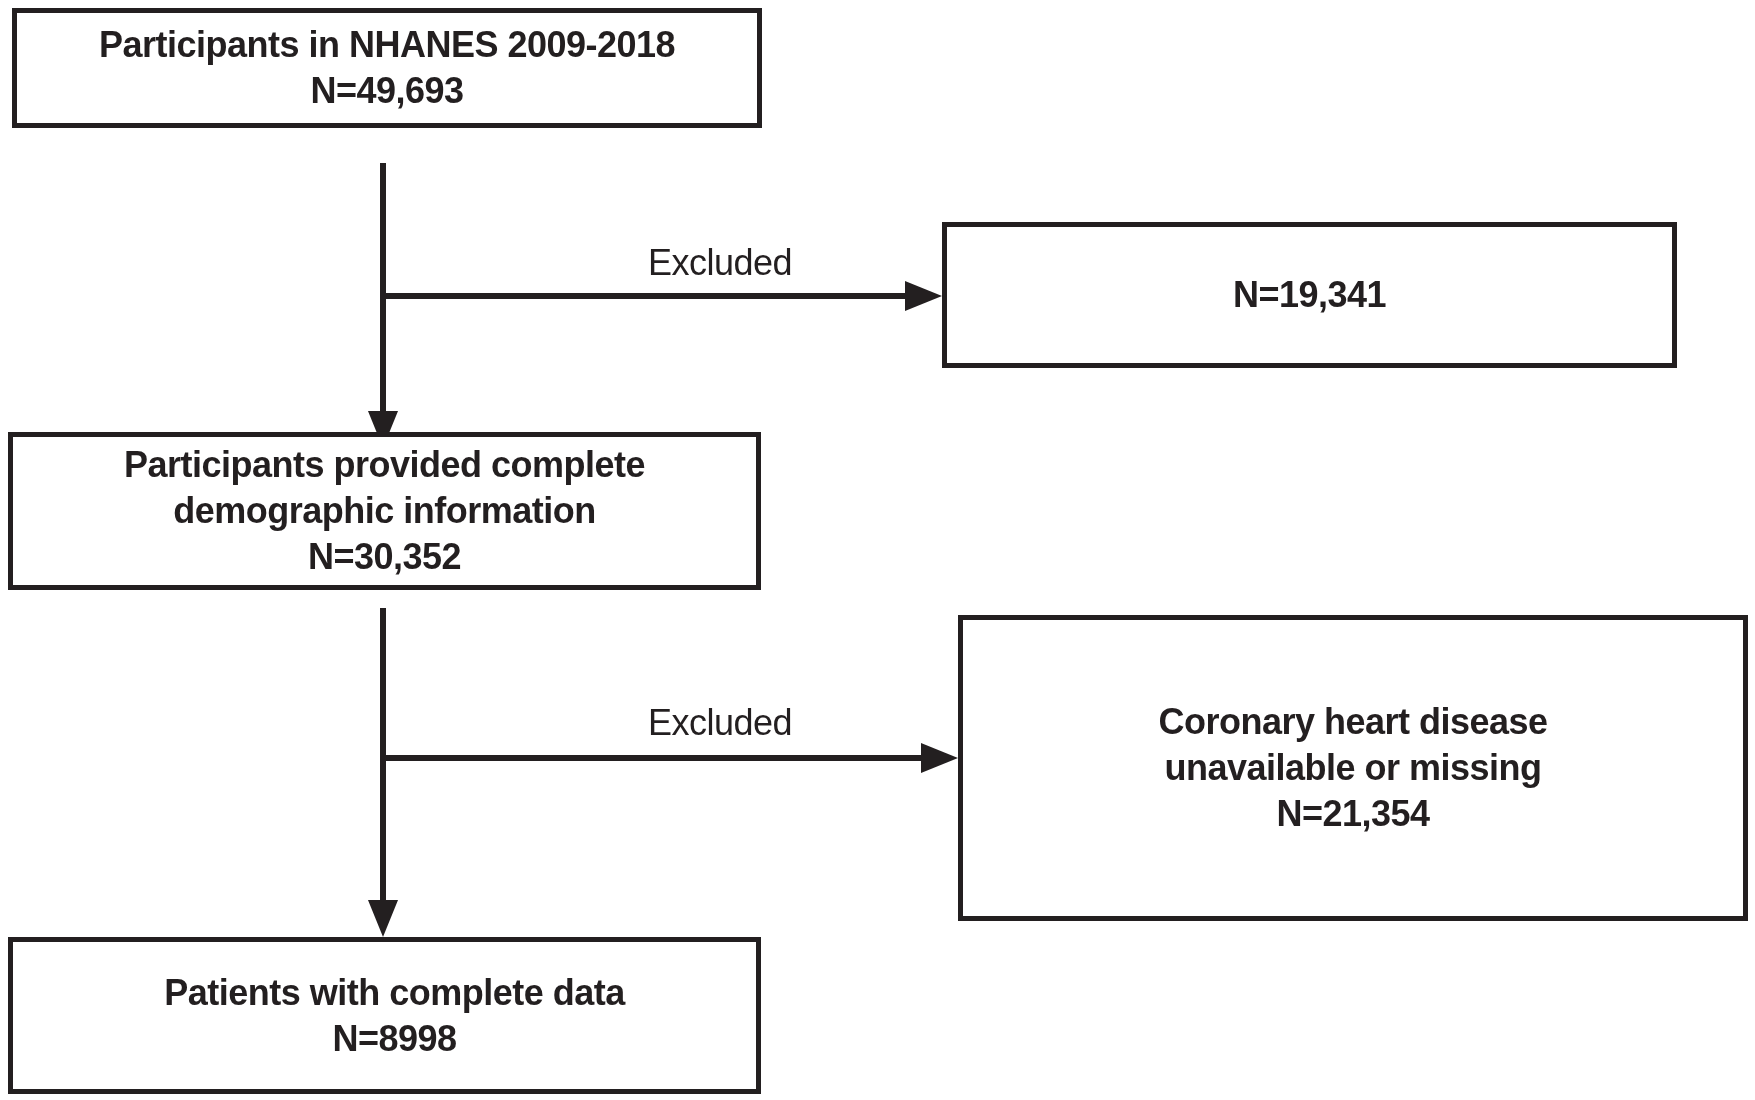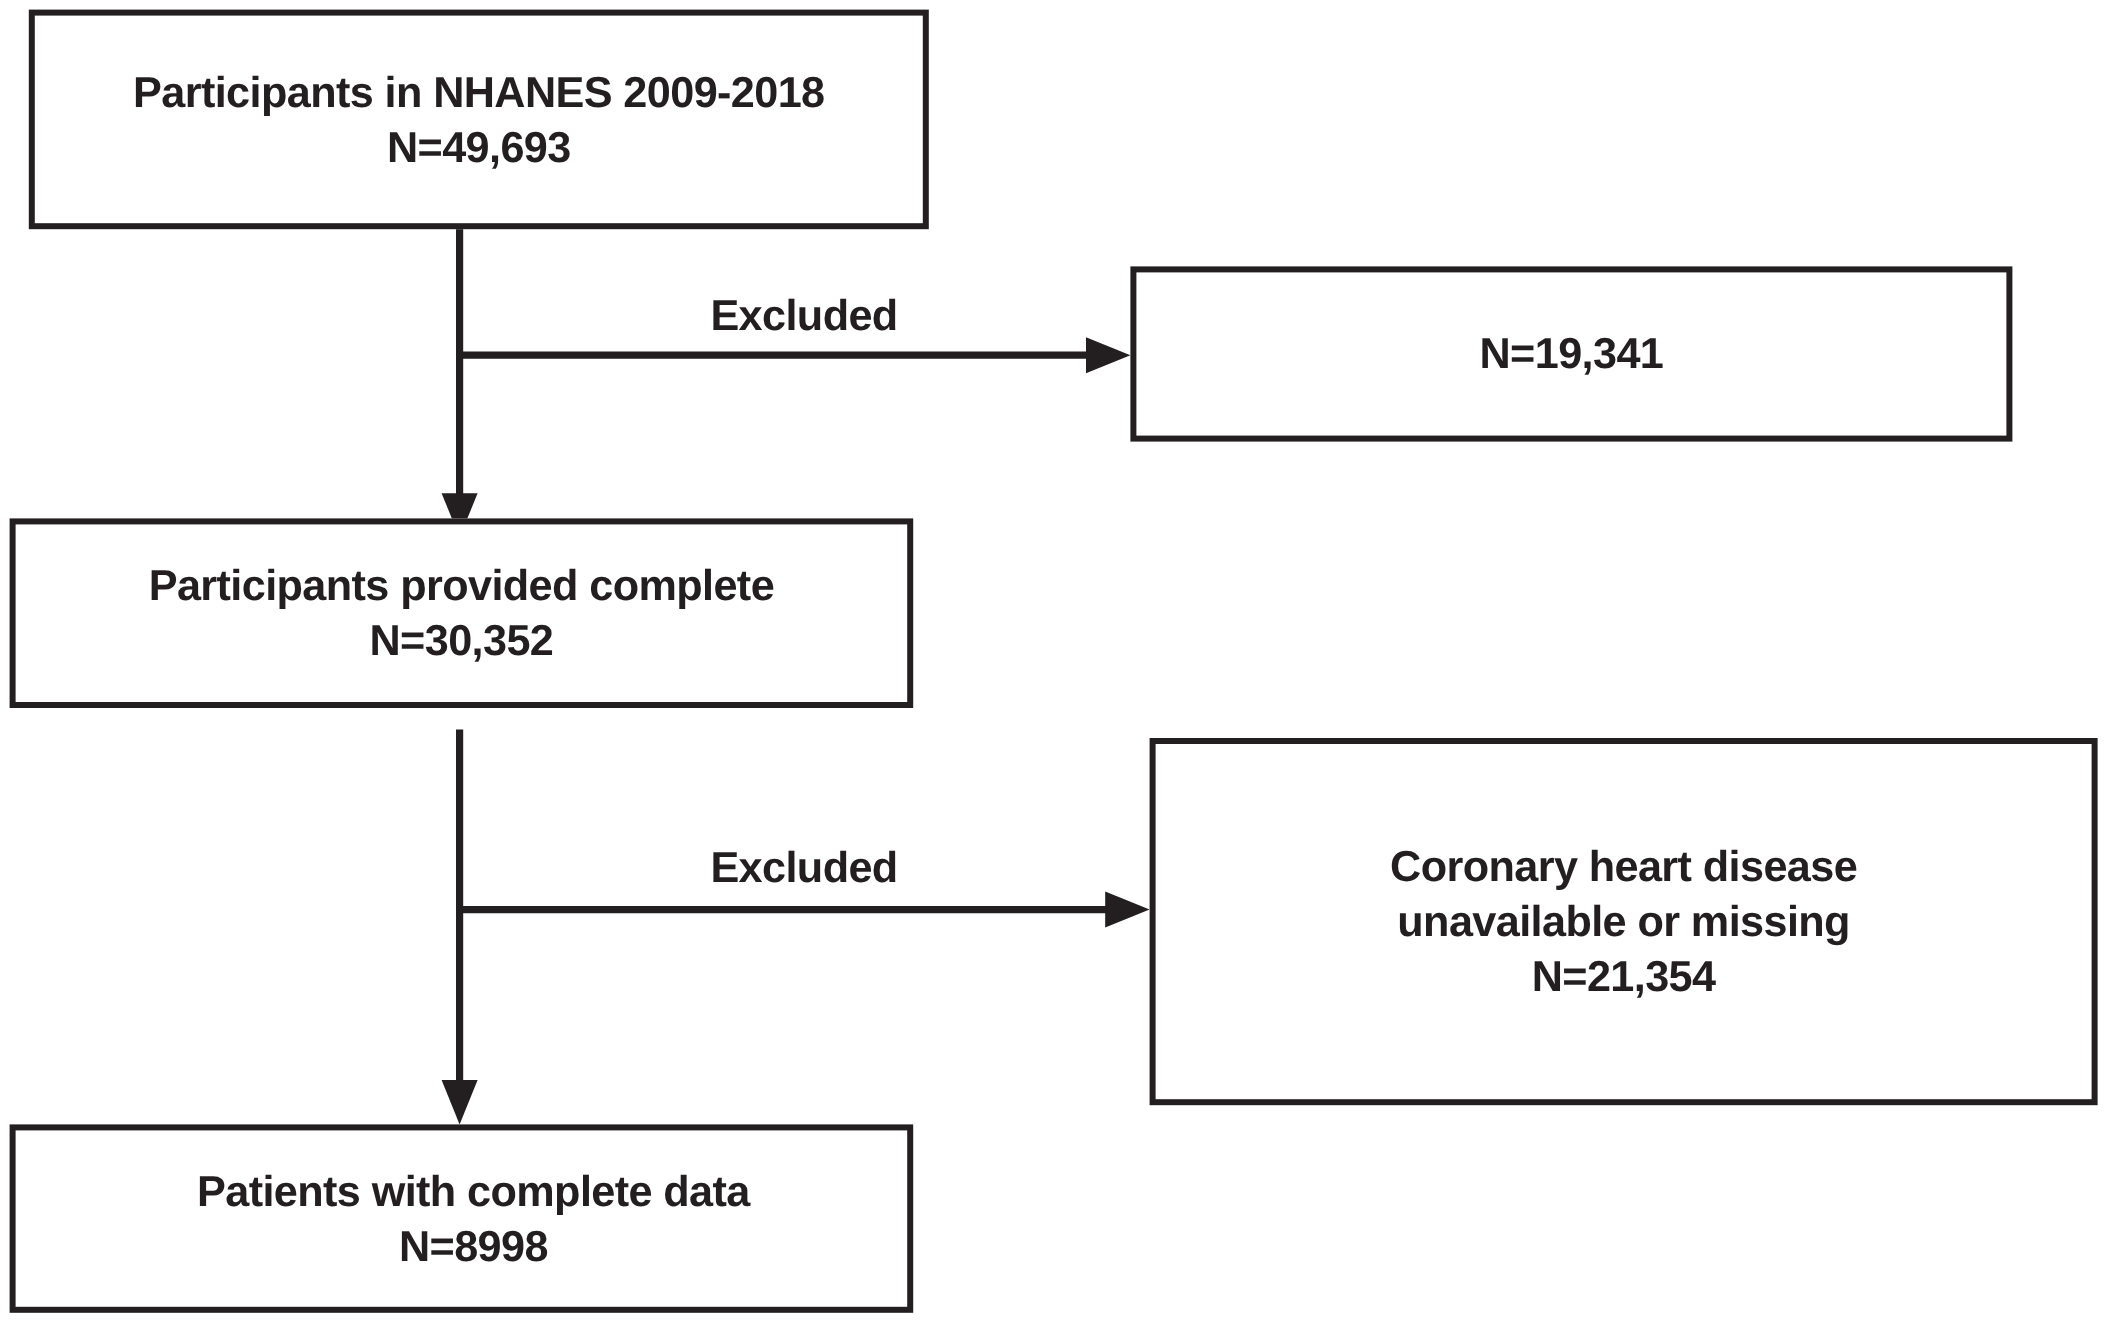--- a/index.html
+++ b/index.html
@@ -31,31 +31,31 @@
     flex-direction: column;
     align-items: center;
     justify-content: center;
     text-align: center;
     color: var(--text-color, #231f20);
     font-weight: bold;
     font-size: 36px;
     line-height: 46px;
     letter-spacing: -0.5px;
   }
-  #node-nhanes       { left: 24px;   top: 8px;   width: 750px; height: 183px; }
+  #node-nhanes       { left: 12px;   top: 8px;   width: 750px; height: 120px; }
   #node-under18      { left: 942px; top: 222px; width: 735px; height: 146px; }
   #node-demographic  { left: 8px;   top: 432px; width: 753px; height: 158px; }
   #node-chd-missing  { left: 958px; top: 615px; width: 790px; height: 306px; }
   #node-complete     { left: 8px;   top: 937px; width: 753px; height: 157px; padding-left: 20px; }
   .excl-label {
     position: absolute;
     width: 200px;
-    text-align: left;
+    text-align: right;
     color: var(--text-color, #231f20);
-    font-weight: bold;
+    font-weight: normal;
     font-size: 36px;
     line-height: 38px;
     letter-spacing: -0.5px;
   }
   #excl-label-1 { left: 592px; top: 244px; }
   #excl-label-2 { left: 592px; top: 704px; }
   .tline { white-space: nowrap; }
 </style>
 </head>
 <body>
@@ -81,20 +81,21 @@
     <div class="tline">Participants in NHANES 2009-2018</div>
     <div class="tline">N=49,693</div>
   </div>
 
   <div class="node" id="node-under18">
     <div class="tline">N=19,341</div>
   </div>
 
   <div class="node" id="node-demographic">
     <div class="tline">Participants provided complete</div>
+    <div class="tline">demographic information</div>
     <div class="tline">N=30,352</div>
   </div>
 
   <div class="node" id="node-chd-missing">
     <div class="tline">Coronary heart disease</div>
     <div class="tline">unavailable or missing</div>
     <div class="tline">N=21,354</div>
   </div>
 
   <div class="node" id="node-complete">

